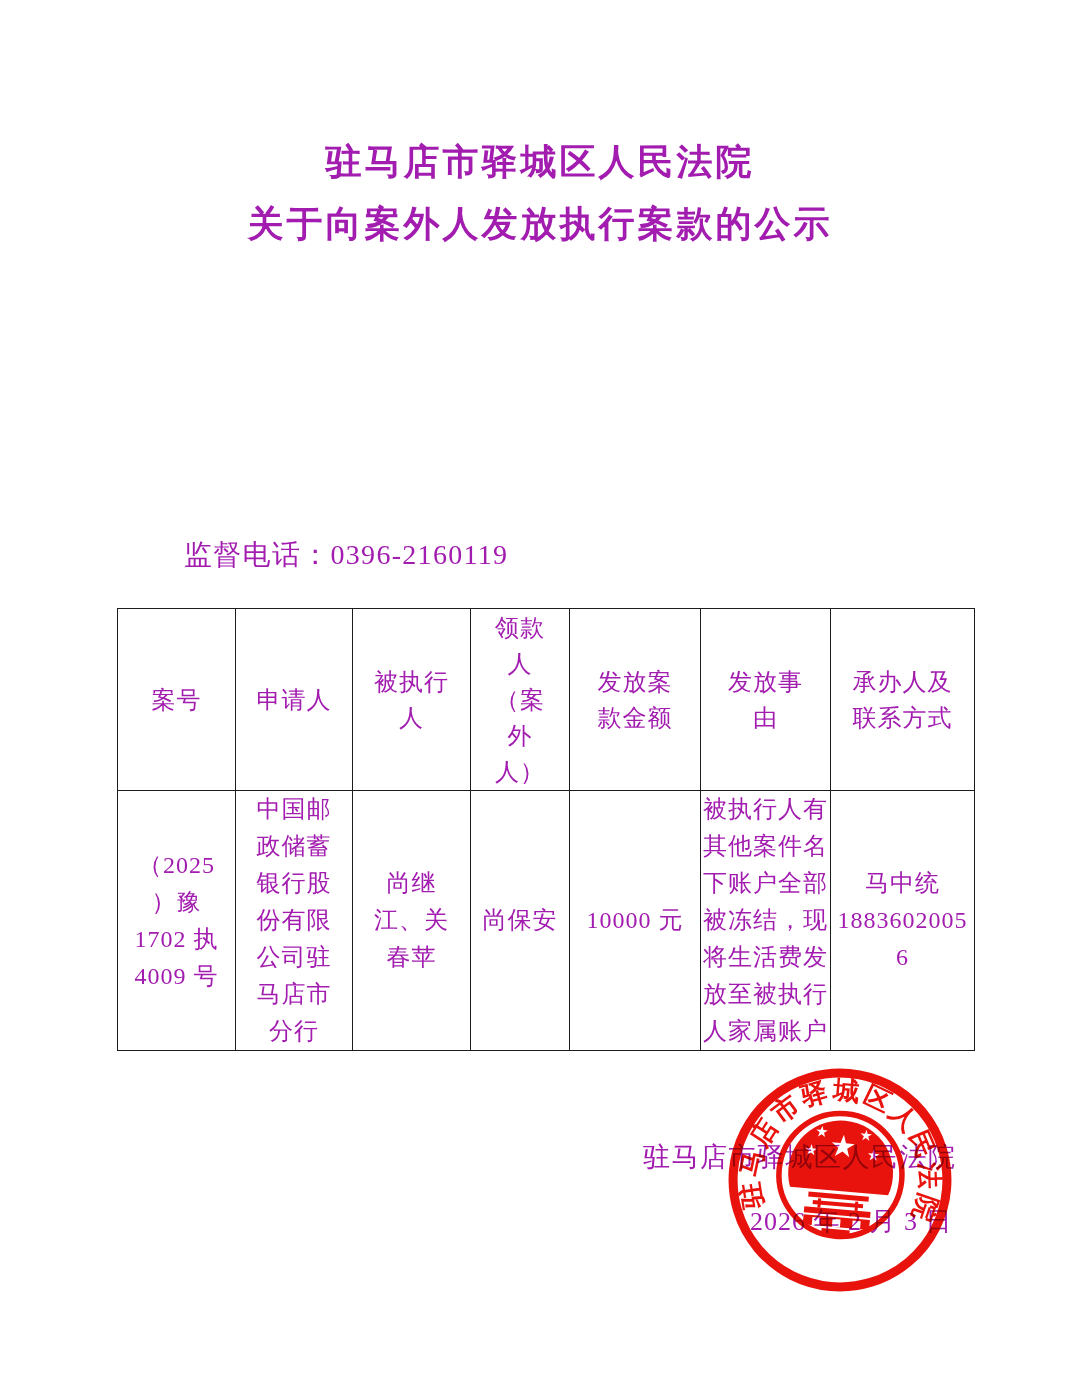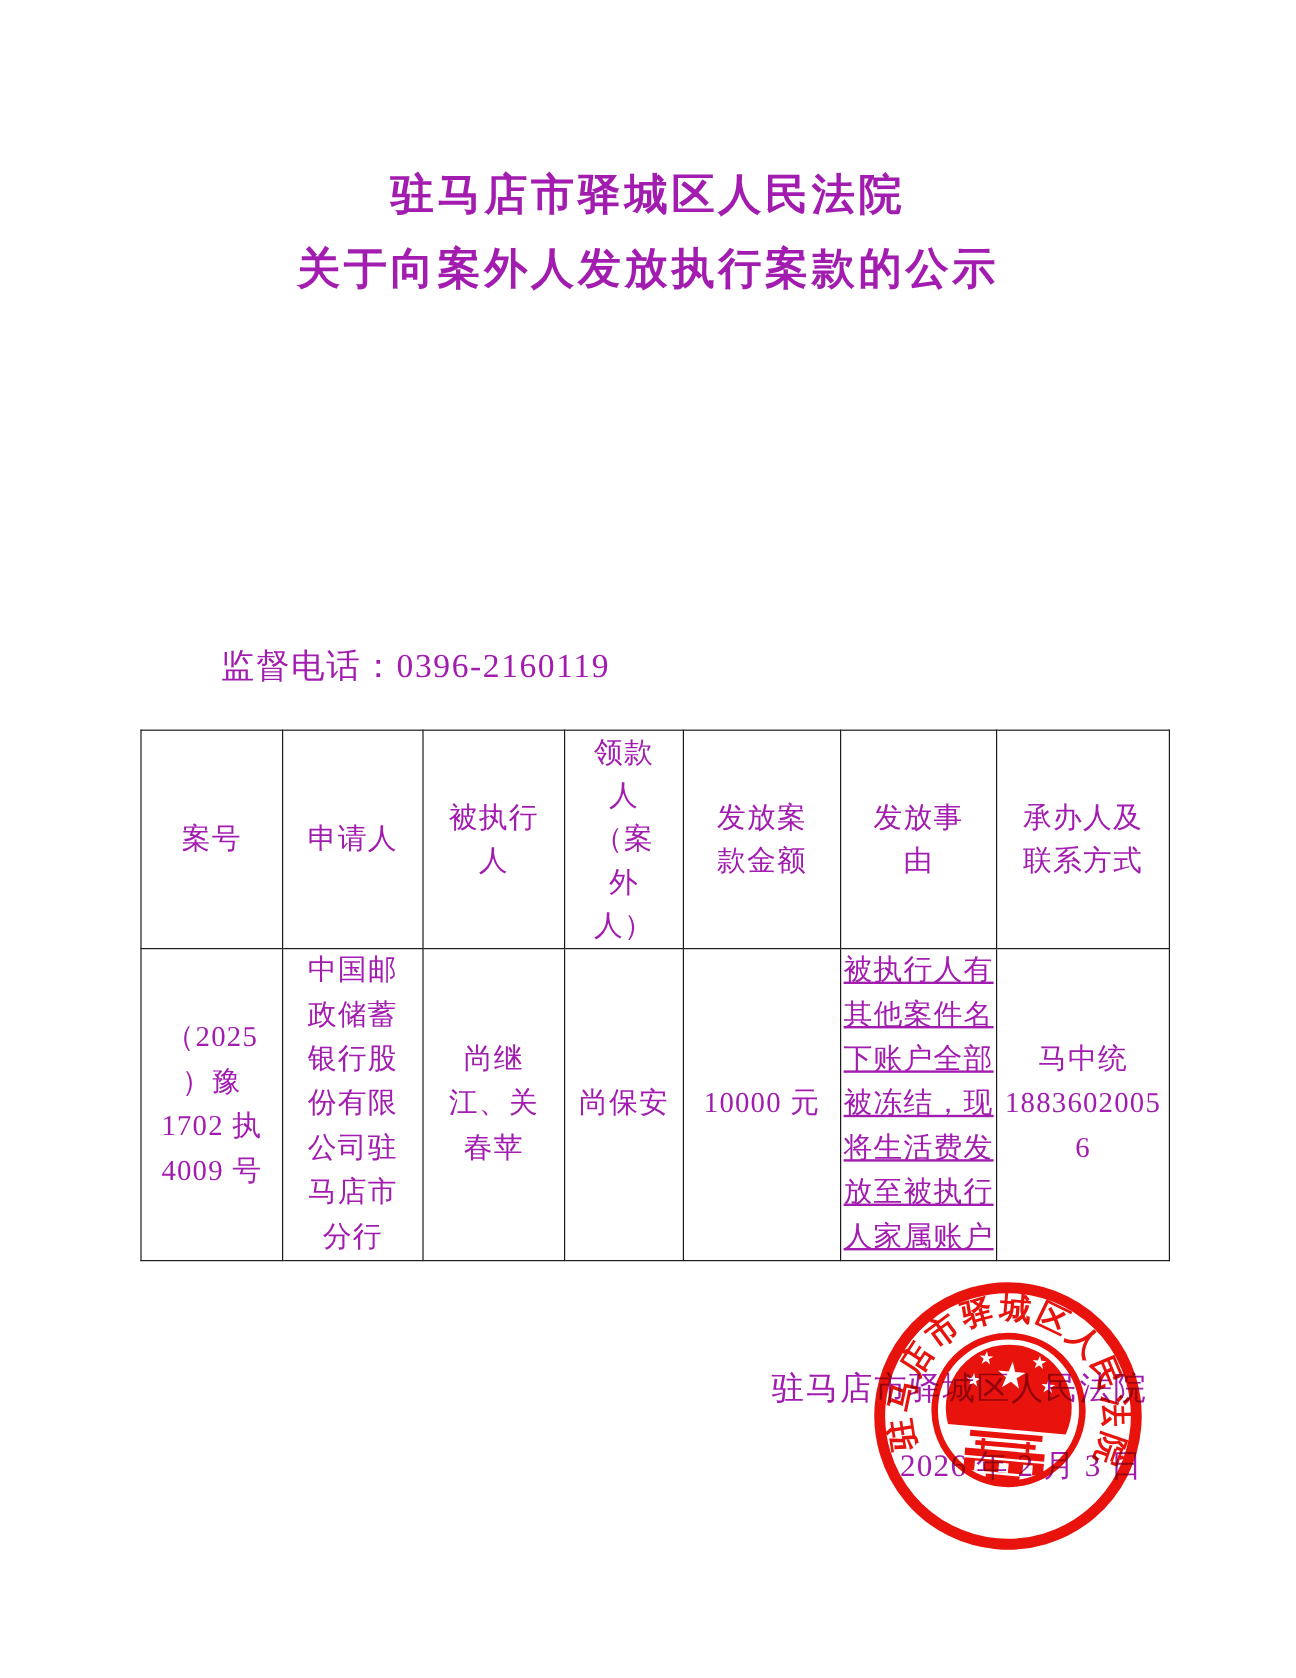--- a/index.html
+++ b/index.html
@@ -29,21 +29,21 @@
   }
   table.case-table td{
     border:1.5px solid #1c1c1c;
     text-align:center;vertical-align:middle;
     font-size:24px;line-height:37px;letter-spacing:1px;
     white-space:pre-line;padding:0 2px;margin-top:43px;
   }
   tr.hdr-row{height:182px;}
   tr.hdr-row td{line-height:36px;}
   tr.data-row{height:258px;}
-  td.reason-cell{font-size:21px;line-height:36px;letter-spacing:0.5px;text-decoration:underline;}
+  td.reason-cell{font-size:21px;line-height:36px;letter-spacing:0.5px;}
   .sign-court{
     position:absolute;top:1139px;left:643px;font-size:27px;letter-spacing:1.5px;white-space:nowrap;
   }
   .sign-date{
     position:absolute;top:1204px;left:750px;font-size:26px;letter-spacing:1px;white-space:nowrap;
   }
   .seal{
     position:absolute;top:1062px;left:722px;width:236px;height:236px;
     mix-blend-mode:multiply;transform:rotate(5deg);
   }

